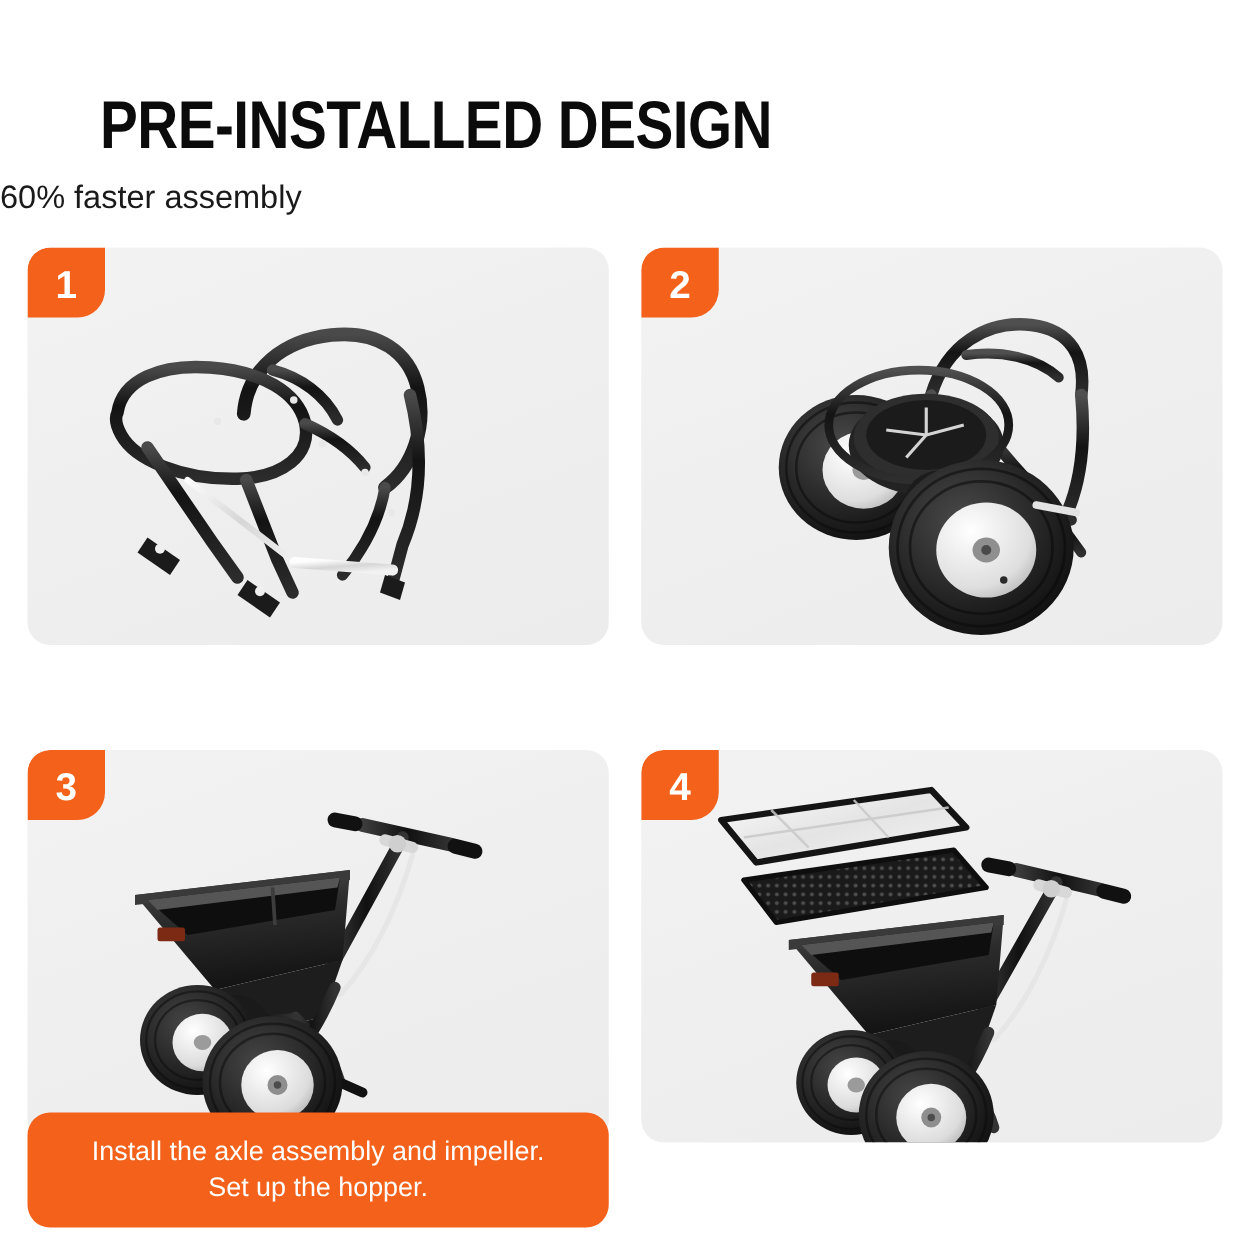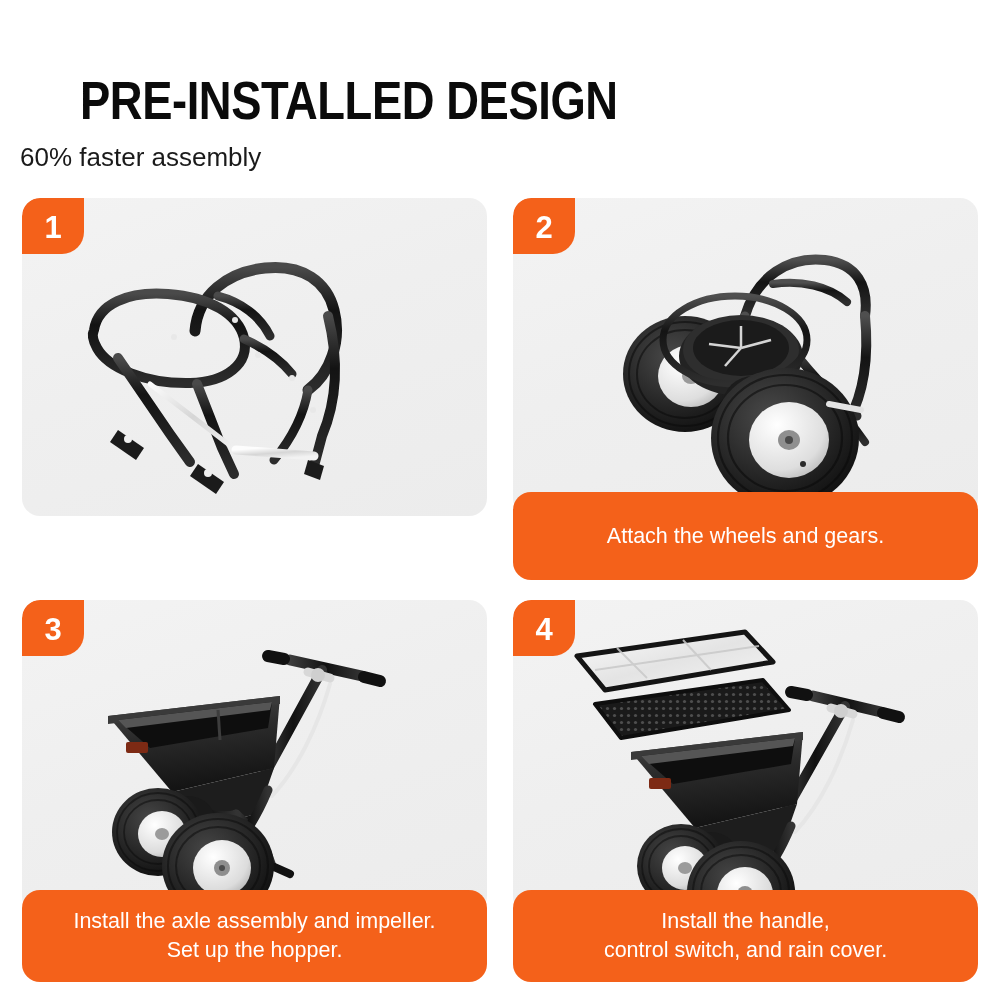--- a/index.html
+++ b/index.html
@@ -37,21 +37,20 @@
     transform-origin:center center;
     white-space:nowrap;
   }
 
   .subtitle {
     margin-top:14px;
     font-size:26px;
     line-height:30px;
     font-weight:400;
     color:#1a1a1a;
-    padding-left:20px;
   }
 
   
   .grid {
     position:absolute;
     left:22px; top:198px;
     width:956px;
     display:grid;
     grid-template-columns:465px 465px;
     grid-template-rows:382px 382px;
@@ -284,23 +283,20 @@
 
             <g stroke="#e3e3e3" stroke-width="6" stroke-linecap="round">
               <path d="M316 206 L348 212"></path>
             </g>
           </svg>
         </div>
         <div class="badge">
           <span>2</span>
         </div>
       </div>
-      <div class="caption">
-        <div class="ctext">Attach the wheels and gears.</div>
-      </div>
     </div>
 
     <div class="card tall">
       <div class="panel">
         <div class="art">
           <svg viewBox="0 0 465 314" xmlns="http://www.w3.org/2000/svg">
             <defs>
               <linearGradient id="hop3" x1="0" y1="0" x2="0.2" y2="1">
                 <stop offset="0" stop-color="#4a4a4a"></stop>
                 <stop offset="0.45" stop-color="#2b2b2b"></stop>
@@ -488,20 +484,16 @@
                 <ellipse cx="228" cy="292" rx="48" ry="45" fill="none"></ellipse>
                 <ellipse cx="228" cy="292" rx="40" ry="37" fill="none"></ellipse>
               </g>
             </g>
           </svg>
         </div>
         <div class="badge">
           <span>4</span>
         </div>
       </div>
-      <div class="caption">
-        <div class="ctext">Install the handle,
-control switch, and rain cover.</div>
-      </div>
     </div>
 
   </div>
 </div>
 
 </body></html>

